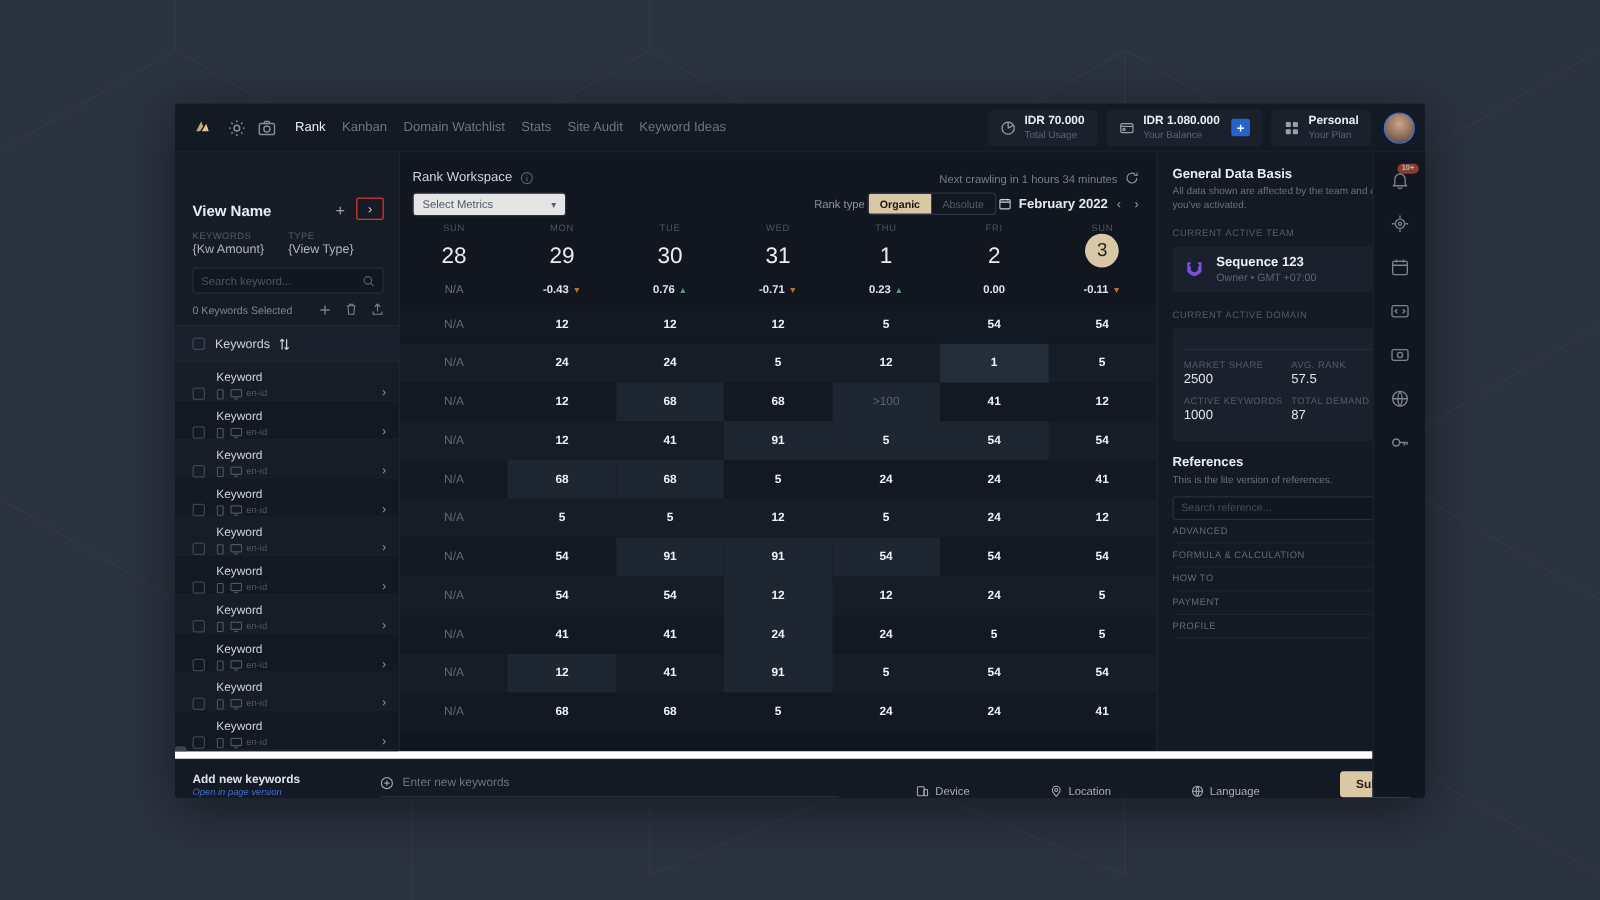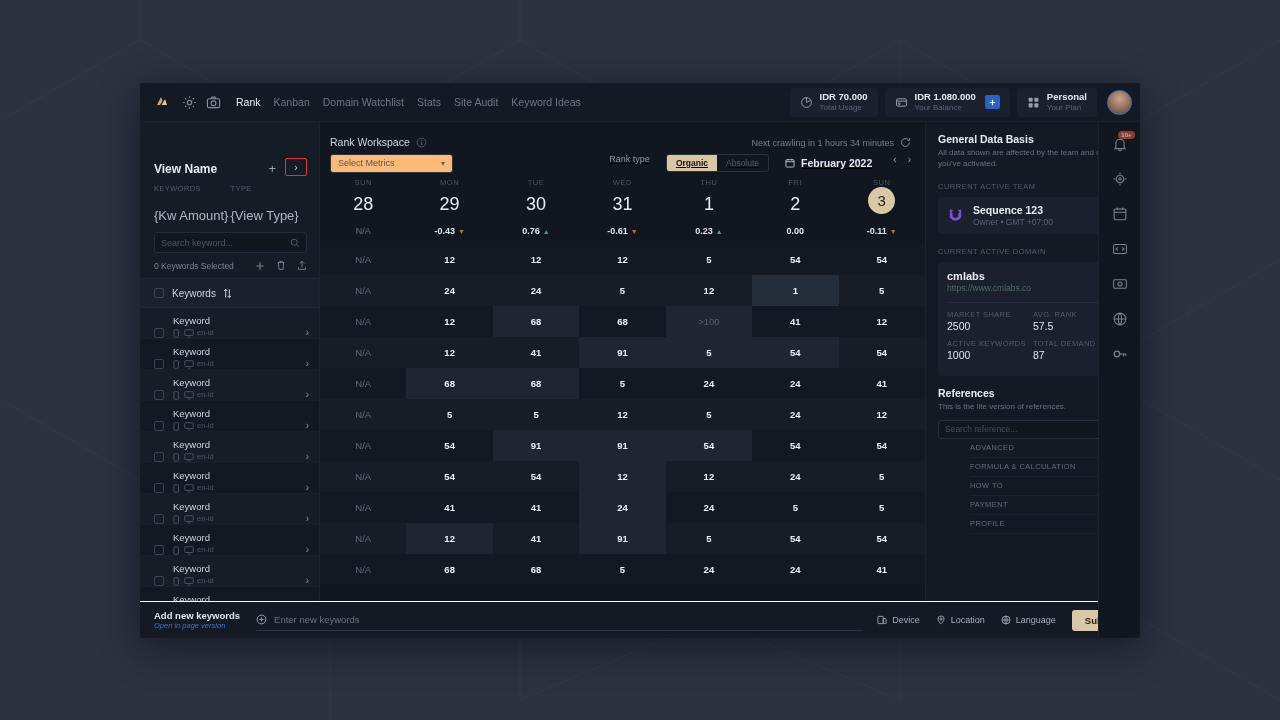--- a/index.html
+++ b/index.html
@@ -78,21 +78,21 @@
   .lp-plus { margin-left: auto; color: #9aa3b1; font-size: 13px; cursor: pointer; }
   .lp-chev {
     margin-left: 9px; width: 22px; height: 18px;
     border: 1.5px solid #e0352f; border-radius: 2px;
     display: flex; align-items: center; justify-content: center;
     color: #cfd6e0; font-size: 10px;
   }
   .lp-meta { display: flex; margin-top: 8px; }
   .lp-meta > div { flex: 1; }
   .lp-meta .k { font-size: 7.5px; color: #535b6a; letter-spacing: .4px; }
-  .lp-meta .v { font-size: 13px; color: #aeb6c2; margin-top: 15px; }
+  .lp-meta .v { font-size: 10px; color: #aeb6c2; margin-top: 1px; }
   .lp-search {
     margin: 9px 12px 0 14px; height: 21px;
     background: #11161f; border: 1px solid #232c3a; border-radius: 3px;
     display: flex; align-items: center; padding: 0 6px;
   }
   .lp-search input {
     flex: 1; background: transparent; border: 0; outline: 0;
     font-size: 9px; color: #aeb6c2; font-family: inherit;
   }
   .lp-search input::placeholder { color: #4d5564; }
@@ -136,25 +136,25 @@
     padding: 0 14px 0 10px;
   }
   .ws-title { font-size: 10.5px; color: #cdd4de; }
   .ws-info { margin-left: 6px; opacity: .55; display:flex; }
   .ws-crawl { margin-left: auto; font-size: 9px; color: #767e8d; display: flex; align-items: center; gap: 6px; }
   .ctrls {
     height: 30px; display: flex; align-items: center; padding: 0 14px 0 10px;
   }
   .metric-sel {
     width: 123px; height: 19px; border: 1px solid #2a3342; border-radius: 3px;
-    background: #fdba74; display: flex; align-items: center; padding: 0 7px;
+    background: #e5e5e5; display: flex; align-items: center; padding: 0 7px;
     font-size: 9px; color: #4f5765;
   }
   .metric-sel .cv { margin-left: auto; font-size: 8px; color:#5b6373; }
-  .ctrl-right { margin-left: auto; display: flex; gap: 16px; text-decoration: underline; }
+  .ctrl-right { margin-left: auto; display: flex; align-items: center; gap: 2px; }
   .ranklabel { font-size: 9px; color: #8d95a3; }
   .seg { display: flex; border: 1px solid #2a3342; border-radius: 3px; overflow: hidden; height: 18px; }
   .seg div { font-size: 8.5px; padding: 0 9px; display: flex; align-items: center; }
   .seg .on { background: #d8c8a6; color: #1b1206; font-weight: bold; }
   .seg .off { color: #555d6c; }
   .datebox { display: flex; align-items: center; gap: 6px; }
   .datebox .d { font-size: 10.5px; color: #e4e9ef; font-weight: bold; }
   .datearrows { display: flex; gap: 11px; color: #9aa3b1; font-size: 10px; margin-left: 5px; }
 
   .daygrid { display: flex; }
@@ -219,21 +219,20 @@
   }
   .refsearch input {
     flex: 1; background: transparent; border: 0; outline: 0;
     font-size: 8.5px; color: #aeb6c2; font-family: inherit;
   }
   .refsearch input::placeholder { color: #454d5c; }
   .refrow {
     height: 19px; display: flex; align-items: center;
     font-size: 7.5px; color: #636b7a; letter-spacing: .4px;
     border-bottom: 1px solid #1b2230;
-    margin-left: 32px;
   }
   .refrow .cv { margin-left: auto; font-size: 8px; color: #5a6170; }
 
   
   .rail {
     position: absolute; right: 0; top: 39px; bottom: 0;
     width: 42px; background: #11161f;
     border-left: 1px solid #1c2430;
     display: flex; flex-direction: column; align-items: center;
     padding-top: 14px; gap: 19px;
@@ -241,22 +240,22 @@
   .railicon { position: relative; opacity: .68; }
   .railbadge {
     position: absolute; top: -5px; right: -7px;
     background: #c0533a; color: #fff; font-size: 6px; font-weight: bold;
     border-radius: 7px; padding: 1px 3px; line-height: 1;
   }
 
   
   .bottombar {
     height: 37px; flex: 0 0 37px;
-    background: #141a24; border-top: 1px solid #ffffff;
-    display: flex; align-items: center; padding: 0 10px 0 14px;
+    background: #141a24; border-top: 6px solid #ffffff;
+    display: flex; align-items: flex-end; padding: 0 10px 0 14px; gap: 48px;
   }
   .bb-left { line-height: 1.2; }
   .bb-t { font-size: 9.5px; font-weight: bold; color: #dfe4ec; }
   .bb-s { font-size: 7.5px; color: #3f6fd0; font-style: italic; }
   .bb-input {
     flex: 1; margin: 0 14px 0 16px; display: flex; align-items: center; gap: 7px;
     border-bottom: 1px solid #2a3342; height: 22px;
   }
   .bb-input input {
     flex: 1; background: transparent; border: 0; outline: 0;
@@ -712,21 +711,21 @@
           </div>
           <div class="daycol">
             <div class="dow">SUN</div>
             <div class="dnum sel">3</div>
           </div>
         </div>
       <div class="deltarow" id="deltarow">
           <div class="delta"><span class="na">N/A</span></div>
           <div class="delta"><span>-0.43</span><span class="ar dn">▼</span></div>
           <div class="delta"><span>0.76</span><span class="ar up">▲</span></div>
-          <div class="delta"><span>-0.61</span><span class="ar dn">▼</span></div>
+          <div class="delta"><span>-0.71</span><span class="ar dn">▼</span></div>
           <div class="delta"><span>0.23</span><span class="ar up">▲</span></div>
           <div class="delta"><span>0.00</span></div>
           <div class="delta"><span>-0.11</span><span class="ar dn">▼</span></div>
         </div>
       <div class="gridrows" id="gridrows">
           <div class="grow">
             <div class="gcell na">N/A</div>
             <div class="gcell">12</div>
             <div class="gcell">12</div>
             <div class="gcell">12</div>
@@ -846,31 +845,20 @@
         </span>
         <span class="swapico">
           <svg width="11" height="11" viewBox="0 0 14 14" fill="none" stroke="#9aa3b1" stroke-width="1.2">
             <path d="M2 4.5h9M8.6 2.1l2.4 2.4-2.4 2.4M12 9.5H3M5.4 7.1L3 9.5l2.4 2.4"></path>
           </svg>
         </span>
       </div>
 
       <div class="rp-label">CURRENT ACTIVE DOMAIN</div>
       <div class="domcard">
-        <div class="domtop">
-          <div>
-            <div class="domname">cmlabs</div>
-            <div class="domurl">https://www.cmlabs.co</div>
-          </div>
-          <span style="margin-left:auto;opacity:.6">
-            <svg width="11" height="11" viewBox="0 0 14 14" fill="none" stroke="#9aa3b1" stroke-width="1.2">
-              <path d="M2 4.5h9M8.6 2.1l2.4 2.4-2.4 2.4M12 9.5H3M5.4 7.1L3 9.5l2.4 2.4"></path>
-            </svg>
-          </span>
-        </div>
         <div class="domdiv"></div>
         <div class="statgrid" id="domstats">
             <div>
               <div class="k">MARKET SHARE</div>
               <div class="v">2500</div>
             </div>
             <div>
               <div class="k">AVG. RANK</div>
               <div class="v">57.5</div>
             </div>

